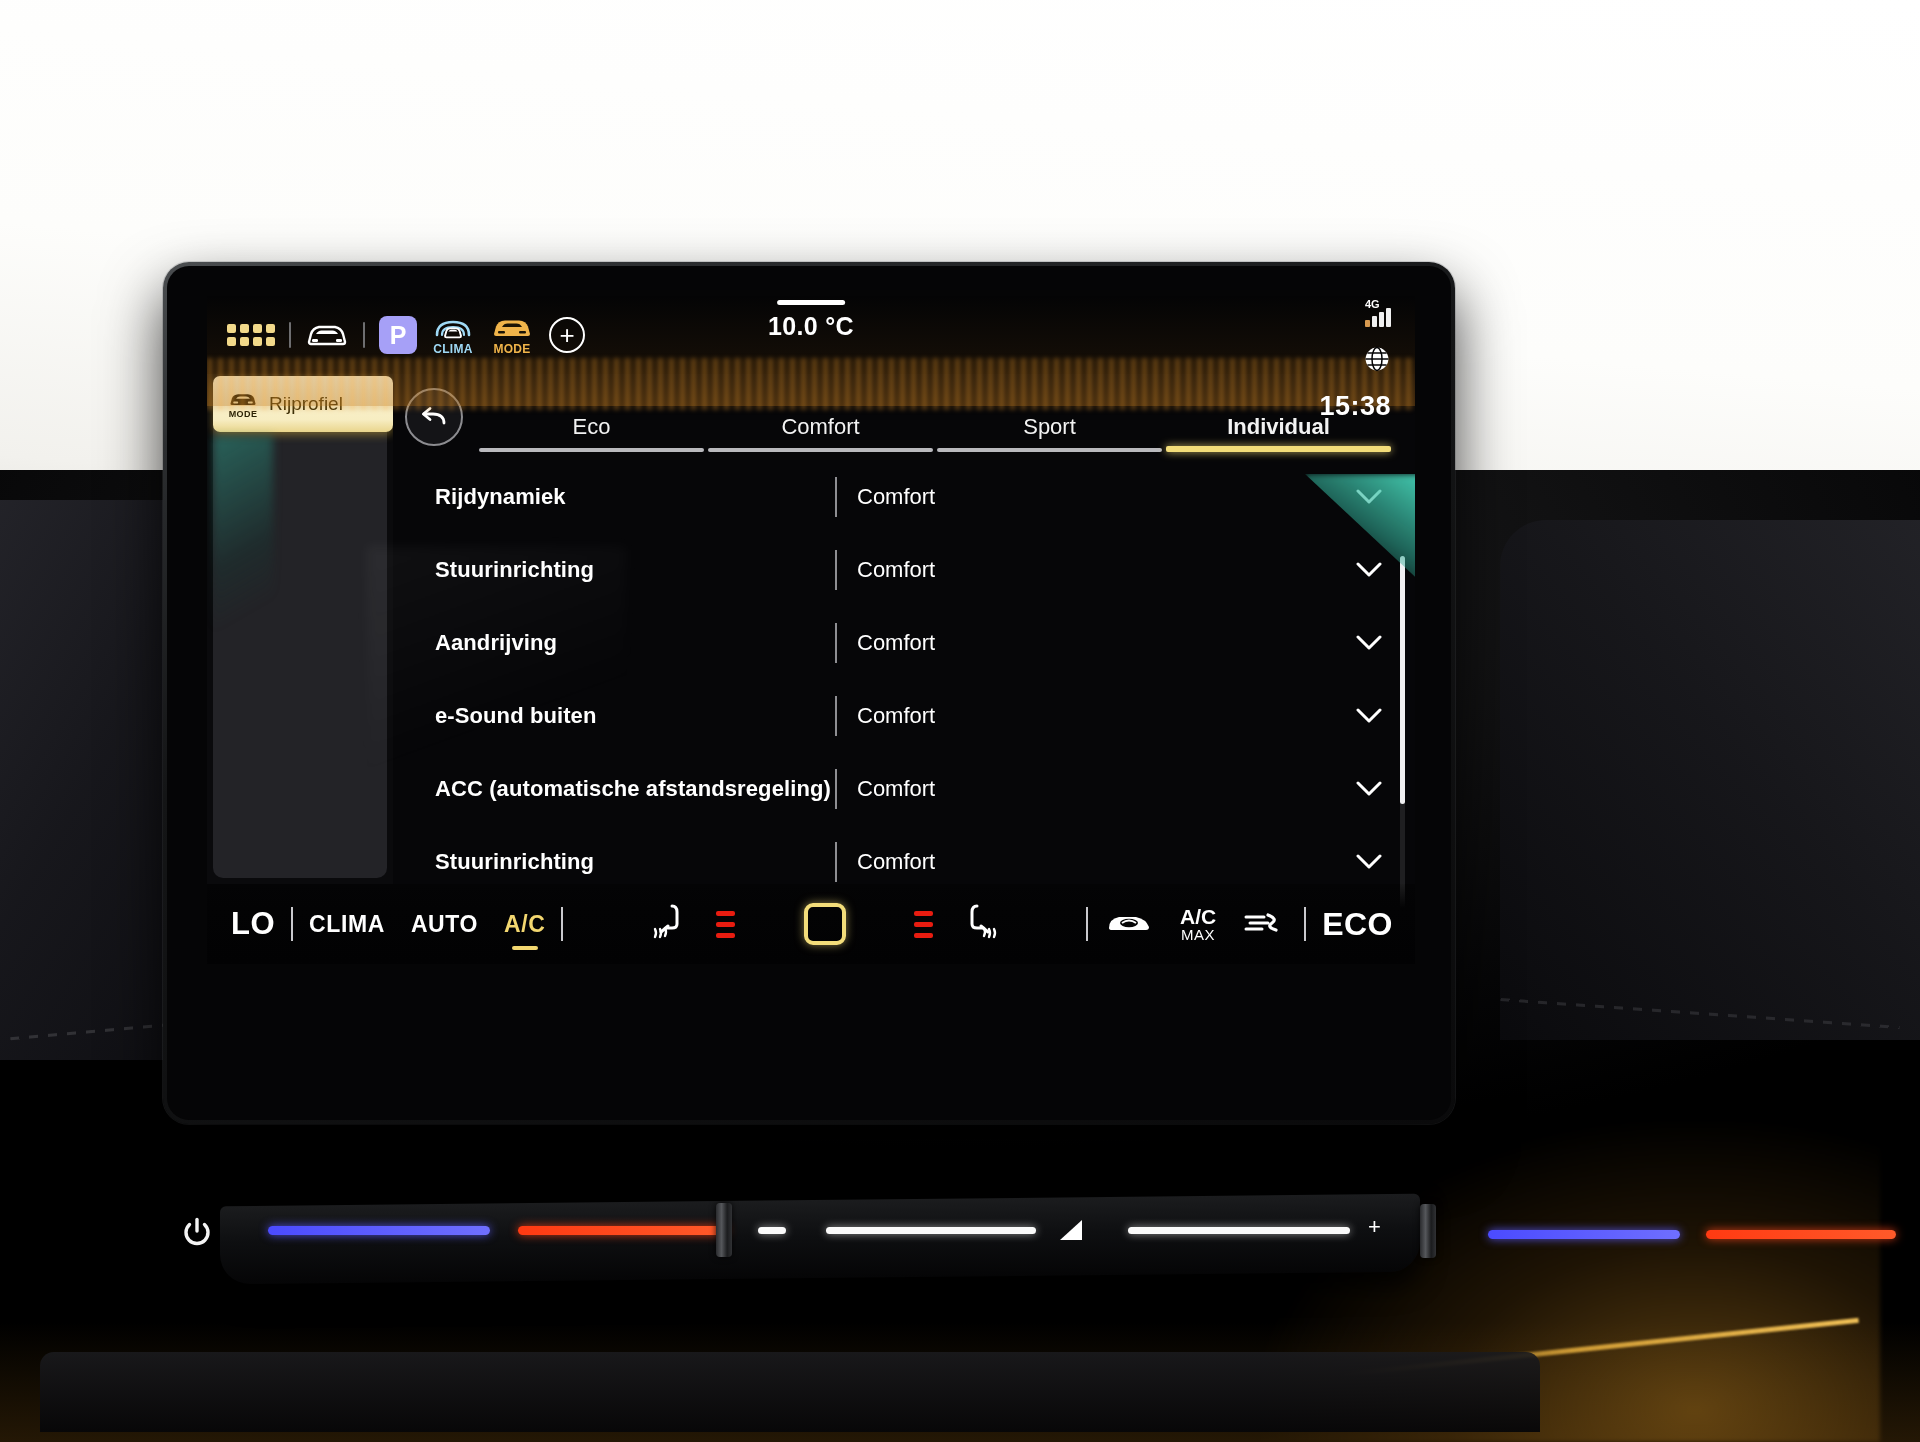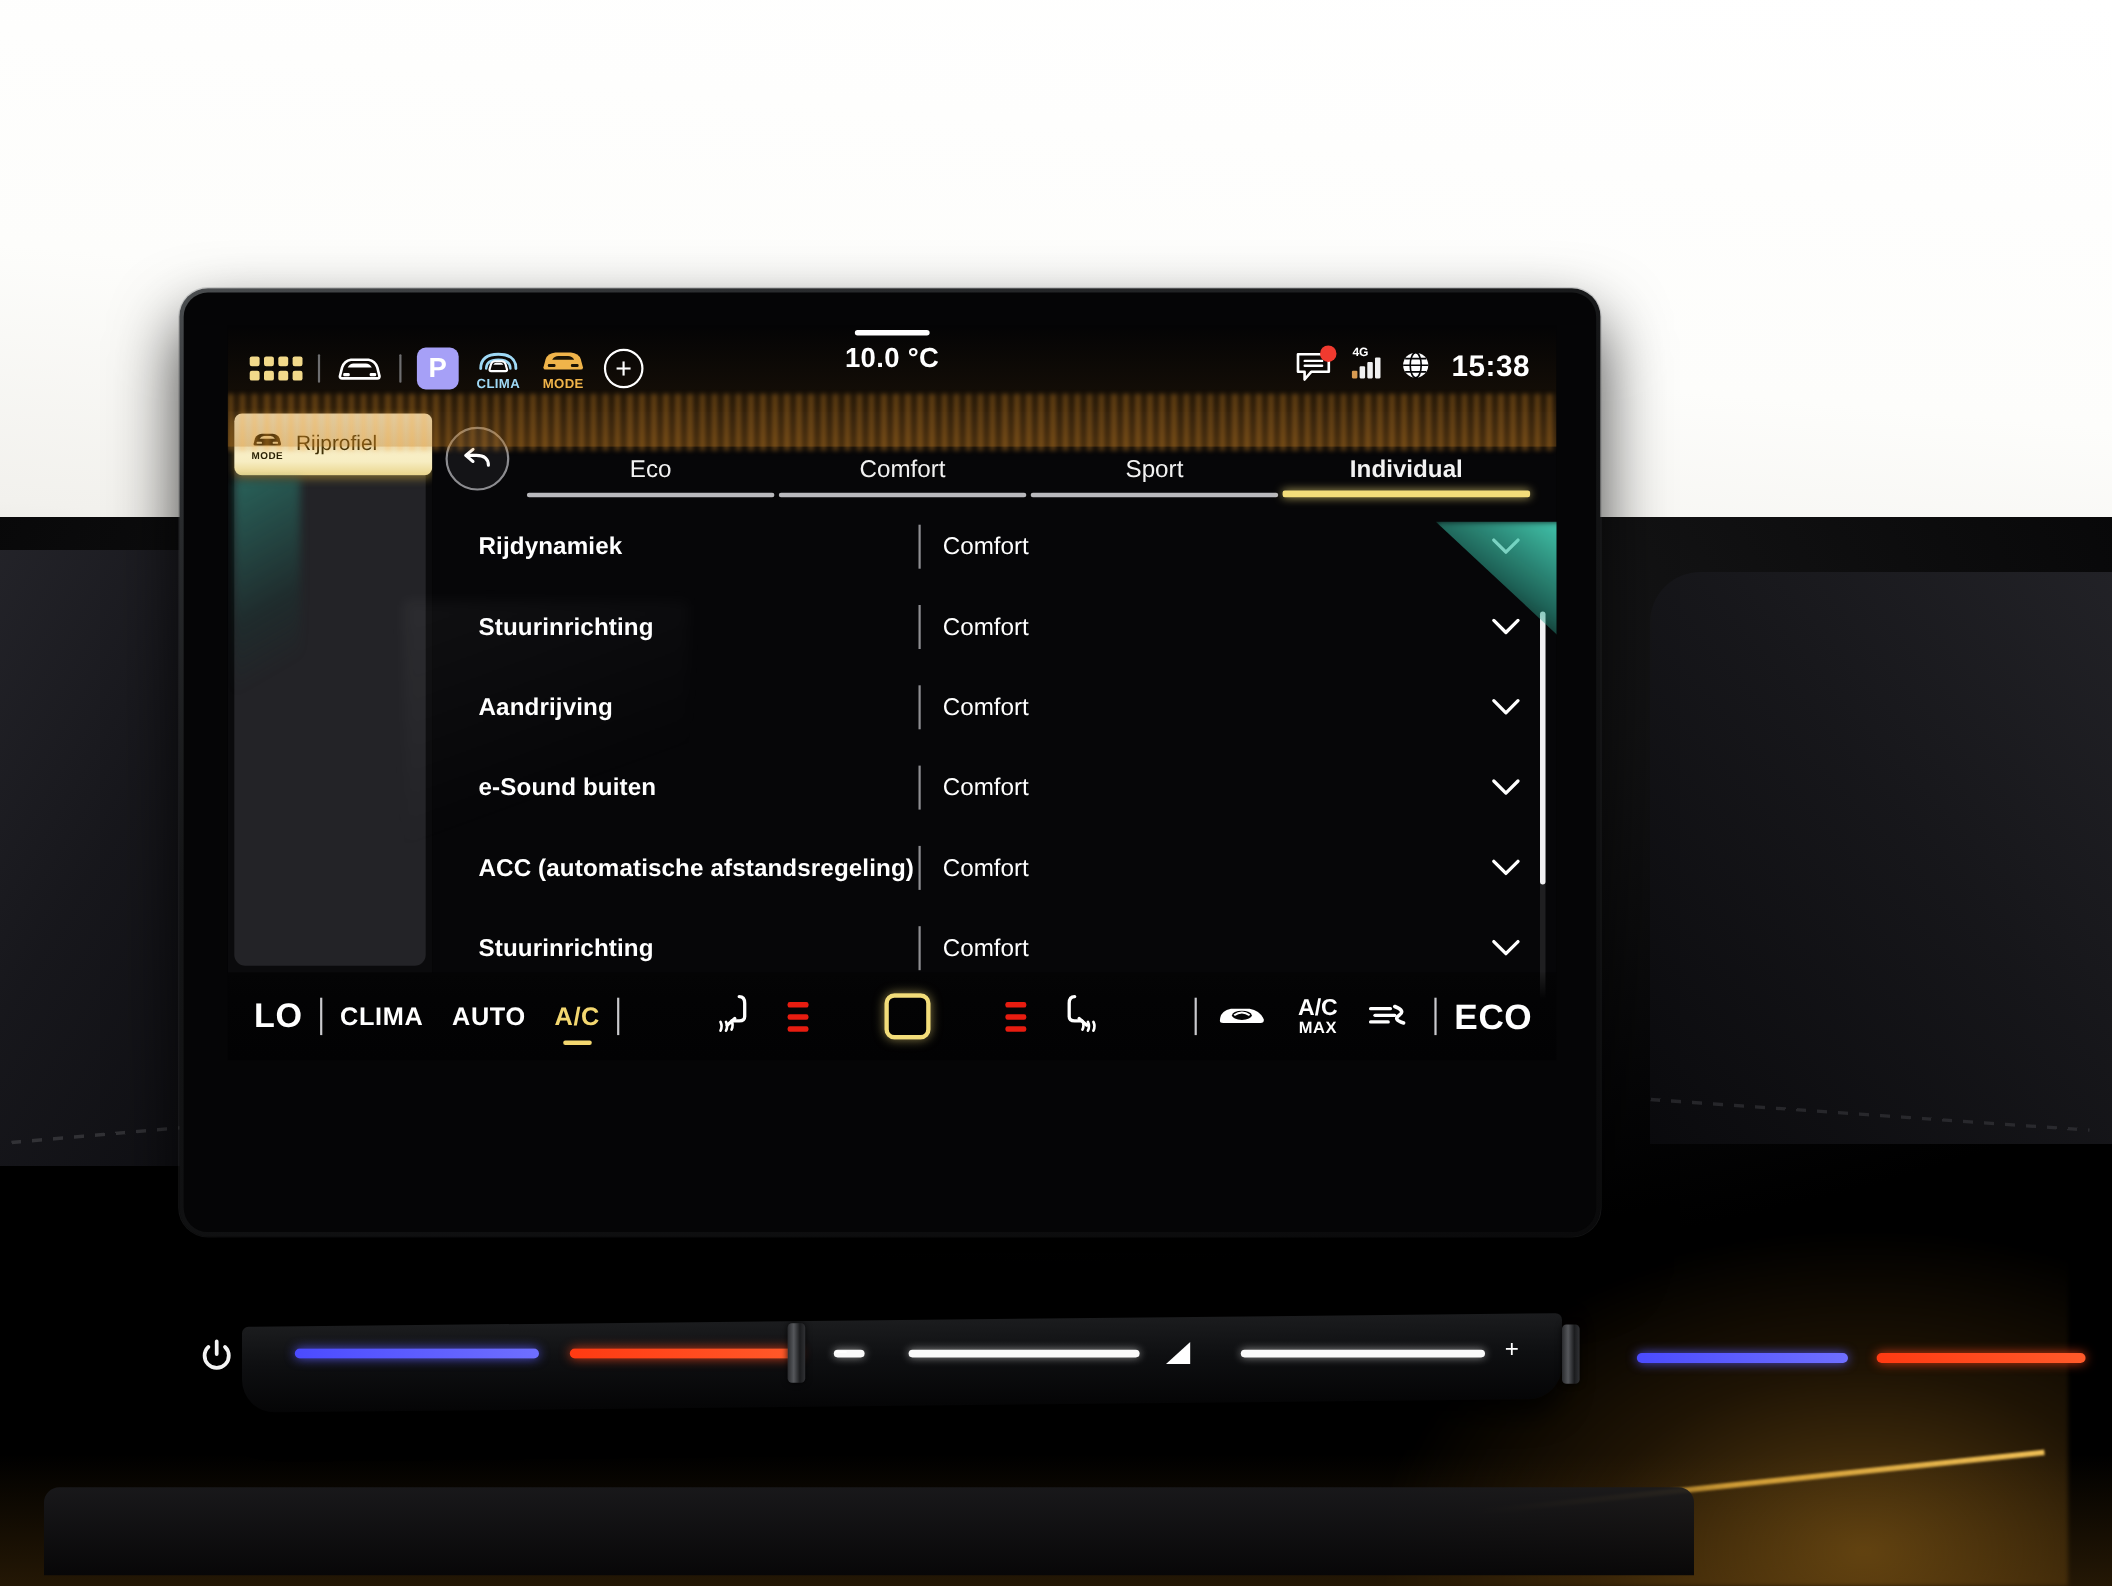--- a/index.html
+++ b/index.html
@@ -161,21 +161,21 @@
     font-size: 26px; line-height: 1; color:#fff; font-weight: 300;
   }
 
   .sb-center {
     position: absolute; left: 50%; transform: translateX(-50%);
     top: 4px; display: flex; flex-direction: column; align-items: center; gap: 7px;
   }
   .drag-handle { width: 68px; height: 5px; border-radius: 3px; background: #ffffff; }
   .temp-text { font-size: 25px; font-weight: 600; color: #fff; letter-spacing: .3px; }
 
-  .sb-right { margin-left: auto; display: flex; align-items: flex-start; gap: 18px; }
+  .sb-right { margin-left: auto; display: flex; align-items: flex-end; gap: 18px; flex-direction: column; }
   .msg-wrap { position: relative; }
   .msg-dot {
     position: absolute; right: -4px; top: -4px;
     width: 15px; height: 15px; border-radius: 50%; background: #f03a2f;
   }
   .sig-wrap { position: relative; display: flex; align-items: flex-end; gap: 2px; height: 26px; }
   .sig-wrap .g { position: absolute; top: -3px; left: 0; font-size: 11px; font-weight: 800; color: #fff; }
   .sig-bar { width: 5px; border-radius: 1px; background: #d89a50; }
   .sig-bar.on { background: #f0f0f0; }
   .clock { font-size: 27px; font-weight: 700; color: #fff; letter-spacing: .5px; }
@@ -274,21 +274,21 @@
   }
   .cb-sep { width: 2px; height: 34px; background: #c9c9cd; margin: 0 16px; flex: none; }
   .cb-lo { font-size: 31px; font-weight: 800; color: #fff; letter-spacing: .5px; }
   .cb-txt { font-size: 23px; font-weight: 700; color: #fff; letter-spacing: .6px; }
   .cb-txt.active { color: #f3d770; }
   .cb-item { position: relative; display:flex; flex-direction: column; align-items:center; }
   .cb-underline { position: absolute; bottom: -12px; width: 26px; height: 4px; background: #f3d770; border-radius: 2px; }
   .cb-eco { font-size: 32px; font-weight: 800; color: #fff; letter-spacing: .5px; }
   .cb-acmax { display:flex; flex-direction:column; align-items:center; line-height: 1.0; }
   .cb-acmax .a { font-size: 21px; font-weight: 800; color:#fff; }
-  .cb-acmax .b { font-size: 15px; font-weight: 700; color:#fff; letter-spacing:.5px; }
+  .cb-acmax .b { font-size: 15px; font-weight: 400; color:#fff; letter-spacing:.5px; }
   .heatbars { display: flex; flex-direction: column; gap: 6px; }
   .heatbars i { display:block; width: 19px; height: 5px; background: #e81c10; border-radius: 2px; }
   .yellow-sq {
     width: 42px; height: 42px; border-radius: 9px;
     border: 4px solid #f3dd7a;
     box-shadow: 0 0 10px rgba(243,221,122,.55);
   }
   .cb-spacer-lg { flex: 1; }
   .cb-gap { width: 26px; }
 

